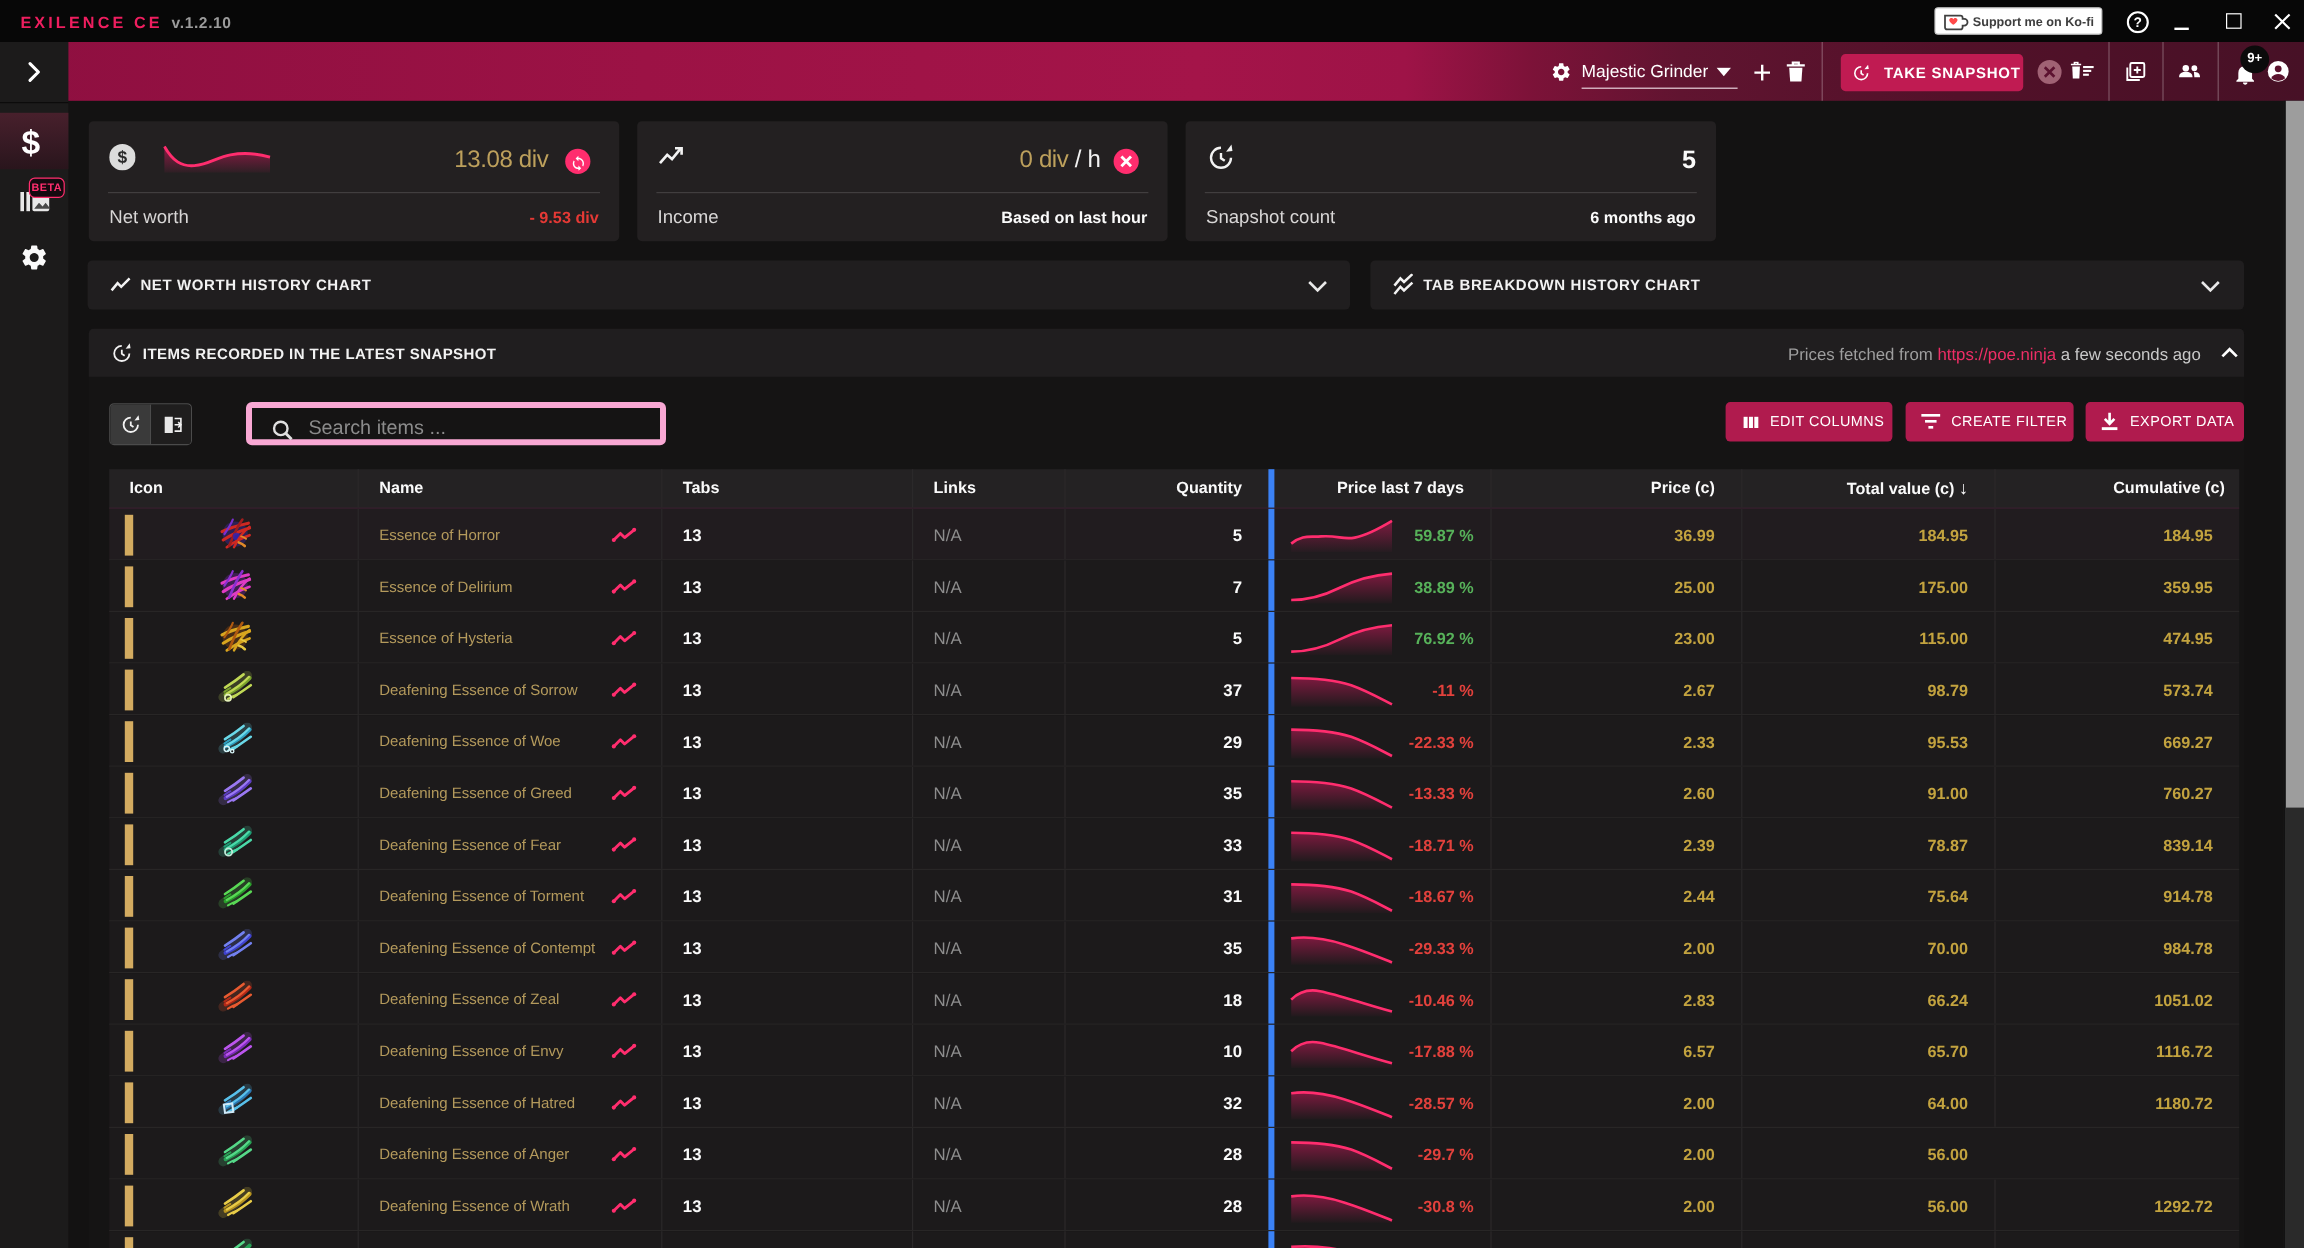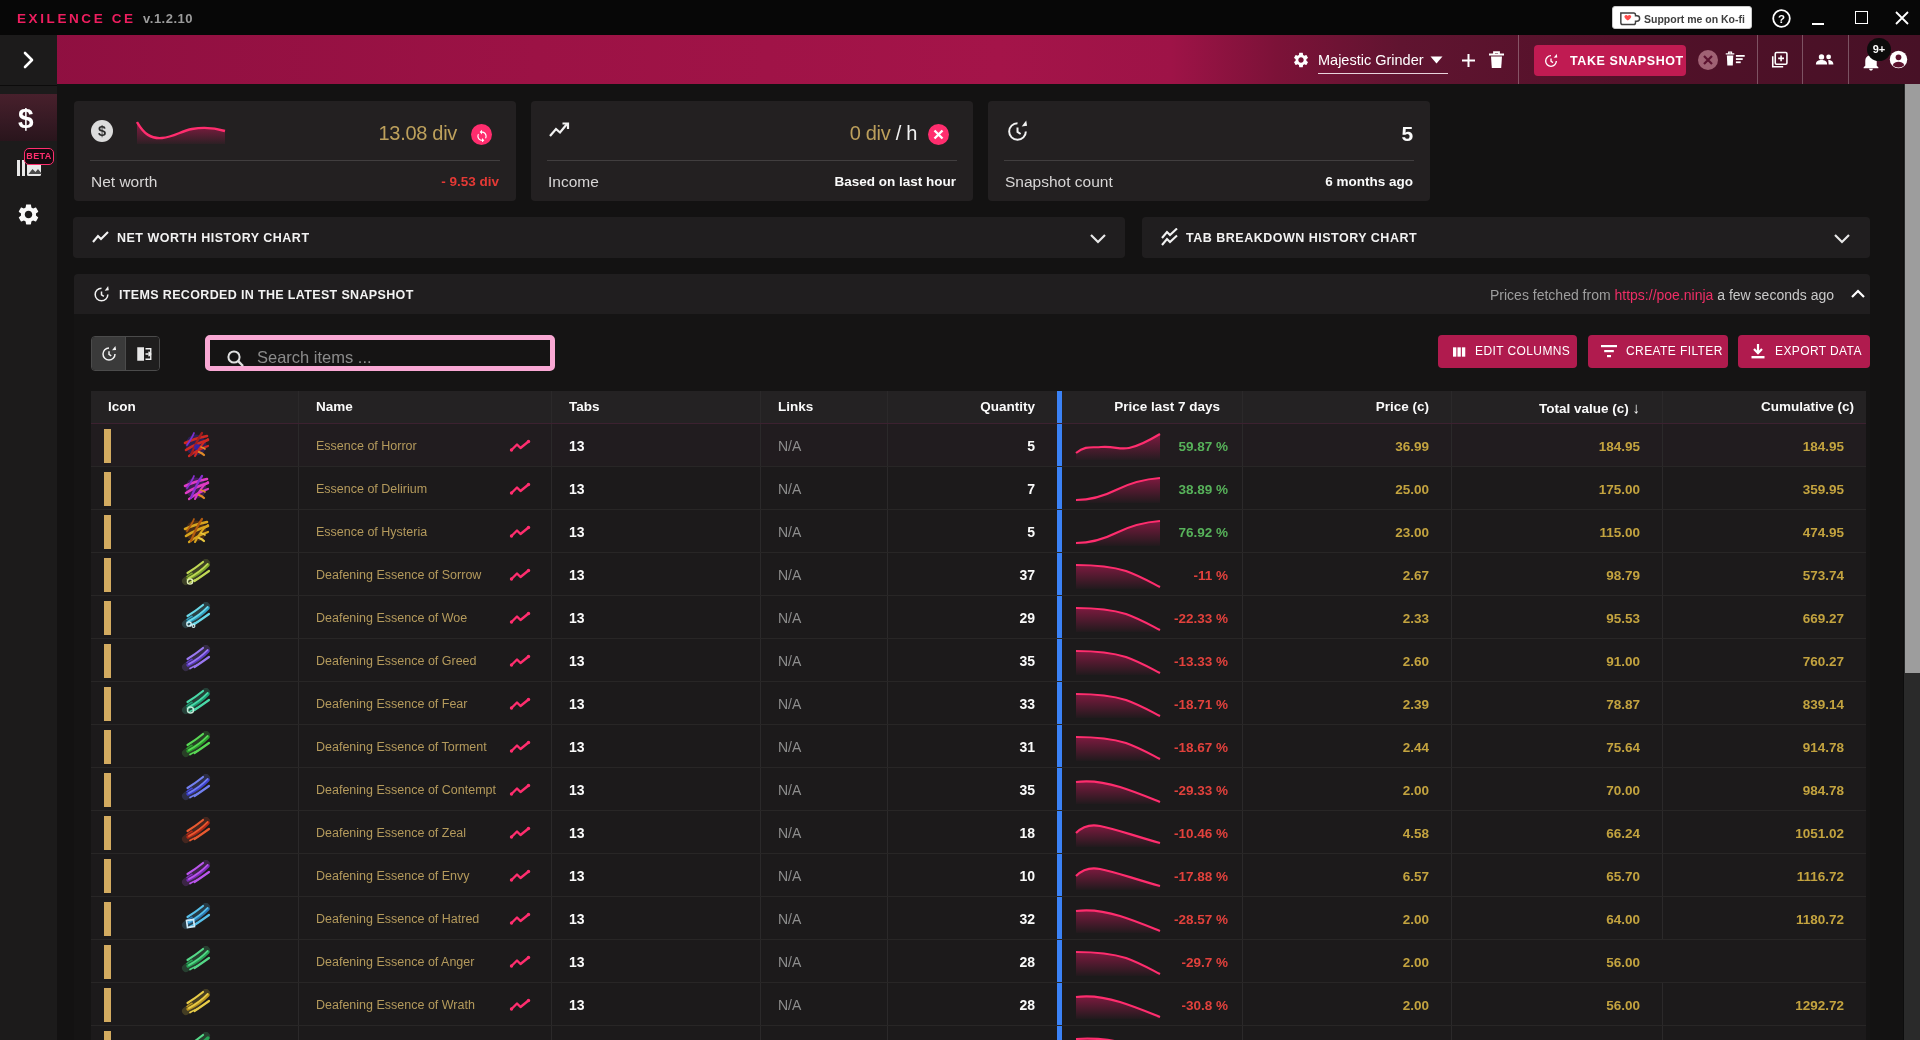--- a/index.html
+++ b/index.html
@@ -768,21 +768,21 @@
                 <linearGradient id="sg9" x1="0" y1="0" x2="0" y2="1">
                   <stop offset="0" stop-color="#b81a55" stop-opacity="0.62"></stop>
                   <stop offset="1" stop-color="#b81a55" stop-opacity="0.03"></stop>
                 </linearGradient>
               </defs>
               <path d="M2 15 C8 9 16 6 26 8 C42 11 60 18 86 25 L86 29 L2 29 Z" fill="url(#sg9)"></path>
               <path d="M2 15 C8 9 16 6 26 8 C42 11 60 18 86 25" fill="none" stroke="#ff2d6e" stroke-width="2.2"></path>
             </svg>
             <div class="pct dn">-10.46 %</div>
           </div>
-<div class="c c7 pr gold">4.58</div>
+<div class="c c7 pr gold">2.83</div>
 <div class="c c8 pr gold">66.24</div>
 <div class="c c9 pr gold">1051.02</div>
 </div>
 <div class="trow">
 <div class="c c1">
             <div class="goldbar"></div>
             <svg class="eicon" width="30" height="30" viewBox="0 0 30 30">
               <path d="M25 4 Q17 14 5 22" stroke="#bb55ee" stroke-width="8" stroke-linecap="round" fill="none" opacity="0.2"></path>
               <path d="M27 6 Q19 14 7 20" stroke="#7c2cb8" stroke-width="3.4" stroke-linecap="round" fill="none"></path>
               <path d="M26.5 5 Q19 13 8 19" stroke="#bb55ee" stroke-width="1.8" stroke-linecap="round" fill="none"></path>

